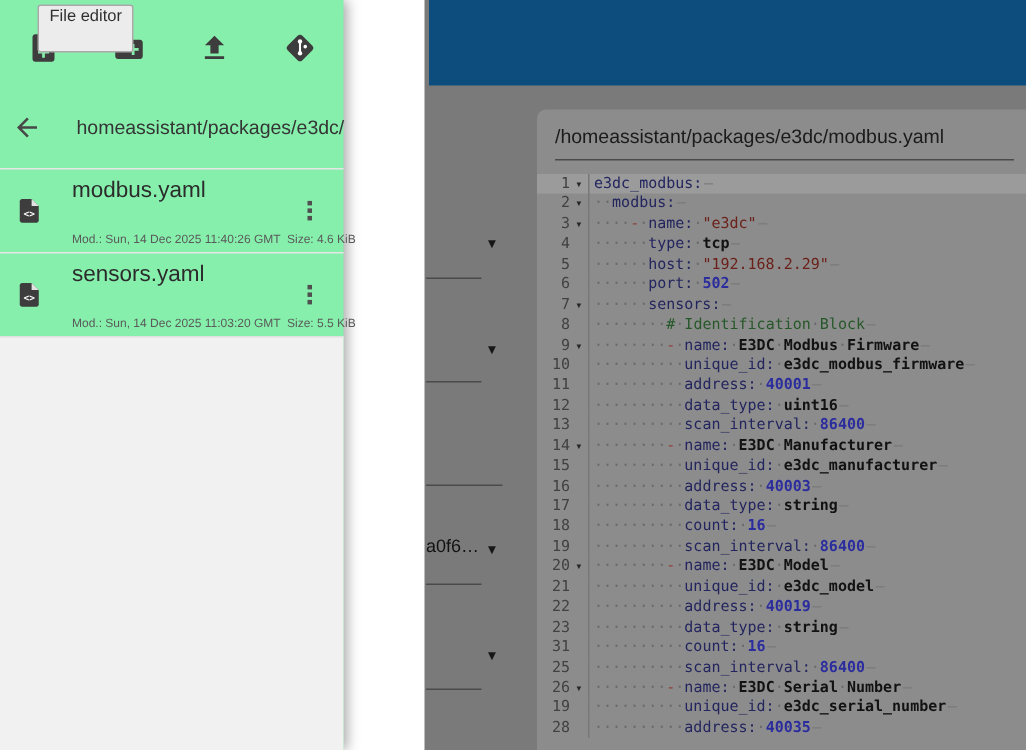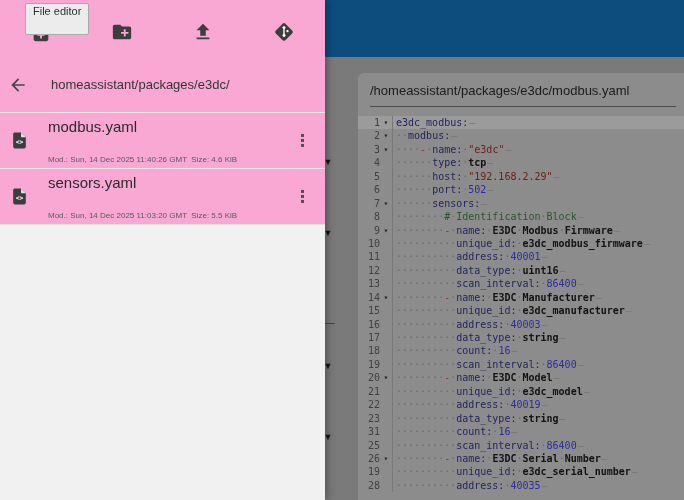--- a/index.html
+++ b/index.html
@@ -27,29 +27,29 @@
       font-family:"DejaVu Sans Mono",monospace;font-size:10px;}
   .cm-inner{padding-top:3px;}
   .cm-row{display:flex;height:13.45px;line-height:13.45px;white-space:pre;}
   .cm-row.active{background:#9b9b9b;}
   .cm-gutter{display:flex;flex:0 0 34px;border-right:1px solid #787878;}
   .cm-ln{width:22px;text-align:right;color:#414141;}
   .cm-fold{width:12px;text-align:center;font-size:8px;color:#262626;}
   .cm-code{padding-left:3px;}
   .tk-ws{color:#6a6a6a;}
   .tk-key{color:#23255e;}
-  .tk-num{color:#2b2d9e;}
+  .tk-num{color:#2b2d9e;font-weight:bold;}
   .tk-str{color:#6b201a;}
   .tk-com{color:#27582a;}
   .tk-dash{color:#8f3a33;}
   .tk-txt{color:#121212;font-weight:bold;}
   .tk-nl{color:#767676;margin-left:1px;}
 
   
-  .drawer{position:absolute;left:0;top:0;width:325px;height:500px;background:#f9a8d4;
+  .drawer{position:absolute;left:0;top:0;width:229px;height:500px;background:#86efac;
           box-shadow:2px 0 8px rgba(0,0,0,0.35);display:flex;flex-direction:column;justify-content:space-between;}
   .drawer-toolbar{height:57px;display:grid;grid-template-columns:repeat(4,1fr);
                   align-items:center;justify-items:center;padding-top:6px;box-sizing:border-box;}
   .tool-btn{width:26px;height:26px;display:flex;align-items:center;justify-content:center;cursor:pointer;}
   .drawer-nav{height:55px;display:flex;align-items:center;}
   .back-btn{width:20px;height:20px;margin-left:8px;display:flex;align-items:center;justify-content:center;cursor:pointer;}
   .nav-path{margin-left:23px;font-size:13px;color:#353535;}
   .divider{height:1px;background:#e6e6e6;}
   .file-row{height:55px;display:flex;align-items:center;position:relative;}
   .file-icon{margin-left:10px;flex:0 0 22px;display:flex;align-items:center;}

